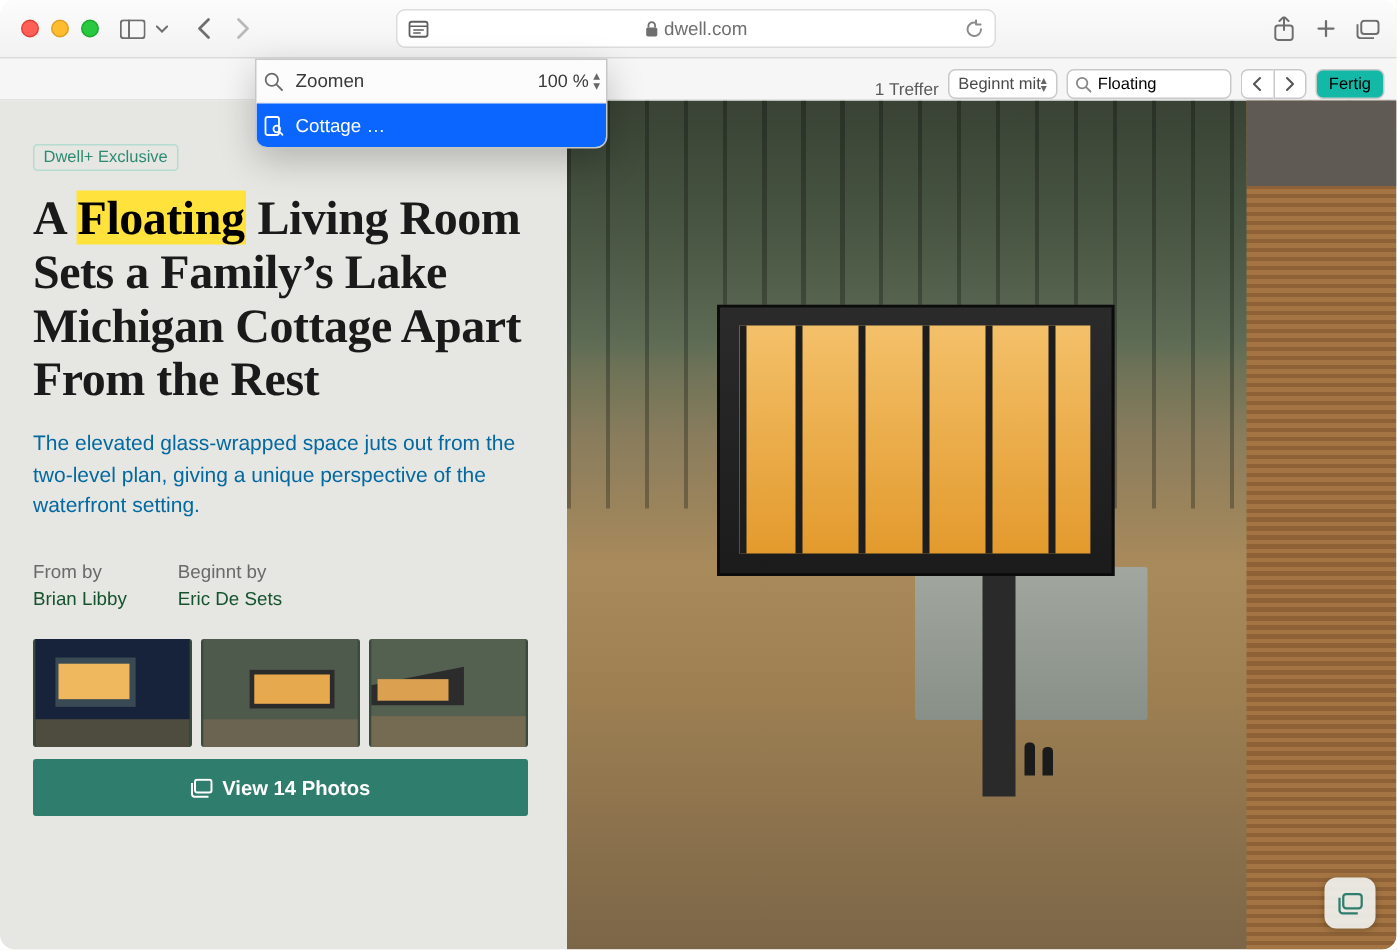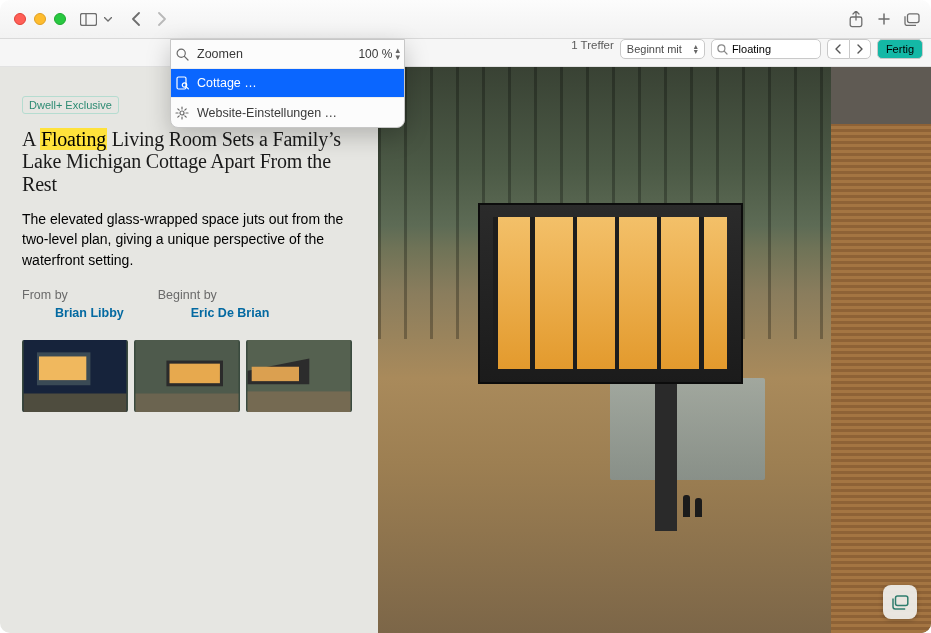--- a/index.html
+++ b/index.html
@@ -40,26 +40,26 @@
   .addr .lock { margin-right:4px; color:#6f6f6f; }
   .addr .reload { position:absolute; right:7px; color:#8a8a8a; }
   .reader-btn { position:absolute; left:7px; color:#5f5f5f; }
 
   .tb-right { display:flex; align-items:center; gap:4px; margin-left:auto; }
 
   
   .findbar {
     height:28px; width:100%;
     background:#f6f6f6; border-bottom:1px solid #e2e2e2;
-    display:flex; align-items:flex-start; justify-content:flex-end;
+    display:flex; align-items:flex-end; justify-content:flex-end;
     font-size:11.5px; color:#4a4a4a; padding:0 8px; gap:6px;
   }
   .find-count { color:#5a5a5a; }
   .find-mode {
-    display:flex; align-items:center; gap:12px;
+    display:flex; align-items:center; gap:0;
     background:#fff; border:1px solid #c9c9c9; border-radius:5px;
     height:20px; padding:0 6px; font-size:11px;
   }
   .find-field {
     display:flex; align-items:center; gap:4px;
     background:#fff; border:1px solid #c9c9c9; border-radius:5px;
     height:20px; width:110px; padding:0 5px; font-size:11px;
   }
   .find-field input { border:none; outline:none; flex:1; font-size:11px; background:transparent;}
   .clear-circle {
@@ -99,27 +99,27 @@
   .rp-icon { width:14px; color:#6a6a6a; display:flex; justify-content:center;}
 
   
   .webview { position:relative; width:100%; height:calc(633px - 39px - 28px); display:flex; background:#e6e6e2;}
   .article { width:378px; padding:28px 20px 20px 22px; }
   .kicker {
     display:inline-block; font-size:11px; color:#2d8b73;
     border:1px solid #b5dcd0; border-radius:3px; padding:2px 6px;
     font-weight:500;
   }
-  h1.headline { font-family: Georgia, "Times New Roman", serif; font-weight:400;
-    font-size:20px; line-height:1.12; color:#1a1a1a; margin:14px 0; letter-spacing:-.01em;}
+  h1.headline { font-family: Georgia, "Times New Roman", serif; font-weight:700;
+    font-size:32px; line-height:1.12; color:#1a1a1a; margin:14px 0; letter-spacing:-.01em;}
   mark.find-hit { background:#ffe23b; padding:0 1px;}
-  p.dek { font-size:14px; color:#000000; line-height:1.45; margin-bottom:18px; max-width:340px;}
+  p.dek { font-size:14px; color:#0369a1; line-height:1.45; margin-bottom:28px; max-width:340px;}
   .byline { display:flex; gap:34px; font-size:12.5px; margin-bottom:20px;}
   .byline .lbl { color:#6a6a6a; }
-  .byline .nm  { color:#0369a1; font-weight:700; margin-top:4px;margin-left:33px;}
+  .byline .nm  { color:#14532d; font-weight:400; margin-top:4px;}
   .thumbs { display:flex; gap:6px; }
   .thumbs .th { width:106px; height:72px; background:#3a4a3f; border-radius:2px; overflow:hidden;}
   .view-all {
     margin-top:8px; width:330px; height:38px; background:#2f7d6d; color:#fff;
     display:flex; align-items:center; justify-content:center; gap:6px;
     font-size:13.5px; font-weight:600; border-radius:2px;
   }
   .hero { flex:1; position:relative; overflow:hidden;}
   .gallery-fab {
     position:absolute; right:14px; bottom:14px; width:34px; height:34px;
@@ -196,20 +196,43 @@
           <path d="M8 1 2 7l6 6" fill="none" stroke="currentColor" stroke-width="1.8" stroke-linecap="round" stroke-linejoin="round"></path>
         </svg>
     </div>
     <div class="tb-btn disabled">
       <svg width="10" height="14" viewBox="0 0 10 14">
           <path d="M2 1l6 6-6 6" fill="none" stroke="currentColor" stroke-width="1.8" stroke-linecap="round" stroke-linejoin="round"></path>
         </svg>
     </div>
   </div>
 
+  <div class="addr">
+    <span class="reader-btn">
+      <svg width="14" height="13" viewBox="0 0 14 13">
+          <rect x="1" y="1.5" width="12" height="10" rx="1.5" fill="none" stroke="currentColor" stroke-width="1.2"></rect>
+          <line x1="1" y1="4.5" x2="13" y2="4.5" stroke="currentColor" stroke-width="1.1"></line>
+          <line x1="3.5" y1="7" x2="10.5" y2="7" stroke="currentColor" stroke-width="1"></line>
+          <line x1="3.5" y1="9" x2="8.5" y2="9" stroke="currentColor" stroke-width="1"></line>
+        </svg>
+    </span>
+    <span class="lock">
+      <svg width="9" height="11" viewBox="0 0 9 11">
+          <rect x=".8" y="4.3" width="7.4" height="6" rx="1.2" fill="currentColor"></rect>
+          <path d="M2.3 4.3V3a2.2 2.2 0 114.4 0v1.3" fill="none" stroke="currentColor" stroke-width="1.2"></path>
+        </svg>
+    </span>
+    <span>dwell.com</span>
+    <span class="reload">
+      <svg width="13" height="13" viewBox="0 0 13 13">
+          <path d="M11 6.5A4.5 4.5 0 117.7 2.2" fill="none" stroke="currentColor" stroke-width="1.3" stroke-linecap="round"></path>
+          <path d="M8 0v3h3" fill="none" stroke="currentColor" stroke-width="1.3" stroke-linecap="round" stroke-linejoin="round" transform="translate(-.3 .3)"></path>
+        </svg>
+    </span>
+  </div>
 
   <div class="tb-right">
     <div class="tb-btn">
       <svg width="14" height="17" viewBox="0 0 14 17">
           <path d="M7 0v9M4 3l3-3 3 3" fill="none" stroke="currentColor" stroke-width="1.3" stroke-linecap="round" stroke-linejoin="round"></path>
           <rect x="1.2" y="6" width="11.6" height="9.6" rx="1.8" fill="none" stroke="currentColor" stroke-width="1.3"></rect>
         </svg>
     </div>
     <div class="tb-btn">
       <svg width="14" height="14" viewBox="0 0 14 14">
@@ -273,29 +296,20 @@
   </div>
   <div class="rp-row highlight">
     <span class="rp-icon">
       <svg width="13" height="14" viewBox="0 0 13 14">
           <rect x="1" y="1" width="9" height="12" rx="1.5" fill="none" stroke="currentColor" stroke-width="1.2"></rect>
           <circle cx="8.5" cy="9" r="2.2" fill="none" stroke="currentColor" stroke-width="1.2"></circle>
           <line x1="10.3" y1="10.8" x2="12.4" y2="12.9" stroke="currentColor" stroke-width="1.2" stroke-linecap="round"></line>
         </svg>
     </span>
     <span>Cottage …</span>
-  </div>
-  <div class="rp-row">
-    <span class="rp-icon">
-      <svg width="14" height="14" viewBox="0 0 14 14">
-          <circle cx="7" cy="7" r="2" fill="none" stroke="currentColor" stroke-width="1.2"></circle>
-          <path d="M7 1v2M7 11v2M1 7h2M11 7h2M2.8 2.8l1.4 1.4M9.8 9.8l1.4 1.4M11.2 2.8 9.8 4.2M4.2 9.8 2.8 11.2" stroke="currentColor" stroke-width="1.2" stroke-linecap="round"></path>
-        </svg>
-    </span>
-    <span>Website-Einstellungen …</span>
   </div>
 </div>
 
 <div class="webview">
 
   <div class="article">
     <span class="kicker">Dwell+ Exclusive</span>
 
     <h1 class="headline">
       <span>A </span><mark class="find-hit">Floating</mark><span> Living Room Sets a Family’s Lake Michigan Cottage Apart From the Rest</span>
@@ -303,21 +317,21 @@
 
     <p class="dek">The elevated glass-wrapped space juts out from the two-level plan, giving a unique perspective of the waterfront setting.</p>
 
     <div class="byline">
       <div>
         <div class="lbl">From by</div>
         <div class="nm">Brian Libby</div>
       </div>
       <div>
         <div class="lbl">Beginnt by</div>
-        <div class="nm">Eric De Brian</div>
+        <div class="nm">Eric De Sets</div>
       </div>
     </div>
 
     <div class="thumbs">
       <div class="th">
           <svg viewBox="0 0 10 7">
             <rect width="10" height="7" fill="#16233b"></rect>
             <rect x="1.3" y="1.2" width="5.2" height="3.2" fill="#3a4a55"></rect>
             <rect x="1.5" y="1.6" width="4.6" height="2.3" fill="#f0b85e"></rect>
             <rect y="5.2" width="10" height="1.8" fill="#4e4c3e"></rect>
@@ -334,20 +348,29 @@
       <div class="th">
           <svg viewBox="0 0 10 7">
             <rect width="10" height="7" fill="#556150"></rect>
             <polygon points="0,3 6,1.8 6,4.3 0,4.3" fill="#2c2c2c"></polygon>
             <rect x="0.4" y="2.6" width="4.6" height="1.4" fill="#dba050"></rect>
             <rect y="5" width="10" height="2" fill="#756a52"></rect>
           </svg>
         </div>
     </div>
 
+    <div class="view-all">
+      <span>
+        <svg width="15" height="13" viewBox="0 0 15 13">
+            <rect x="3" y=".8" width="11" height="8.5" rx="1.5" fill="none" stroke="currentColor" stroke-width="1.3"></rect>
+            <path d="M1 3v7.4a1.8 1.8 0 001.8 1.8H12" fill="none" stroke="currentColor" stroke-width="1.3"></path>
+          </svg>
+      </span>
+      <span>View 14 Photos</span>
+    </div>
   </div>
 
   <div class="hero">
     <div class="hero-bg"></div>
     <div class="trees"></div>
     <div class="water"></div>
     <div class="house"></div>
     <div class="pillar"></div>
     <div class="wall-r"></div>
     <div class="wall-top"></div>

